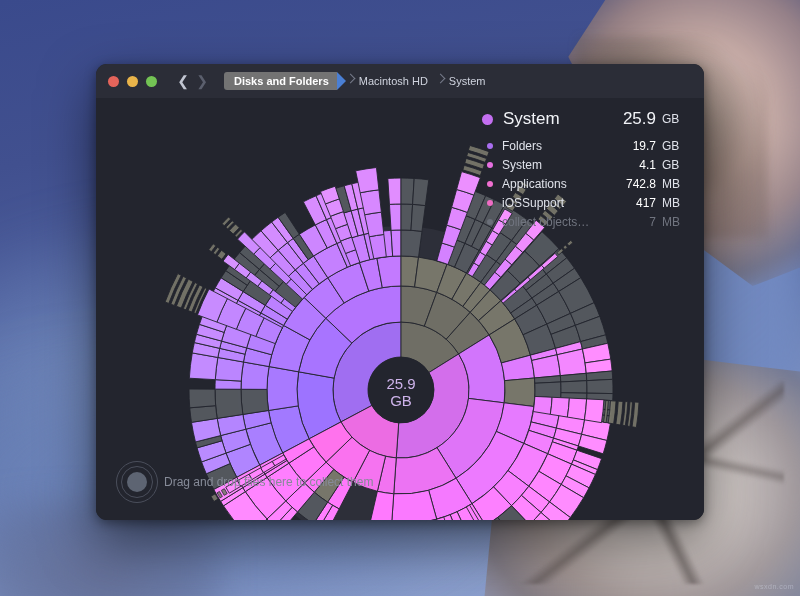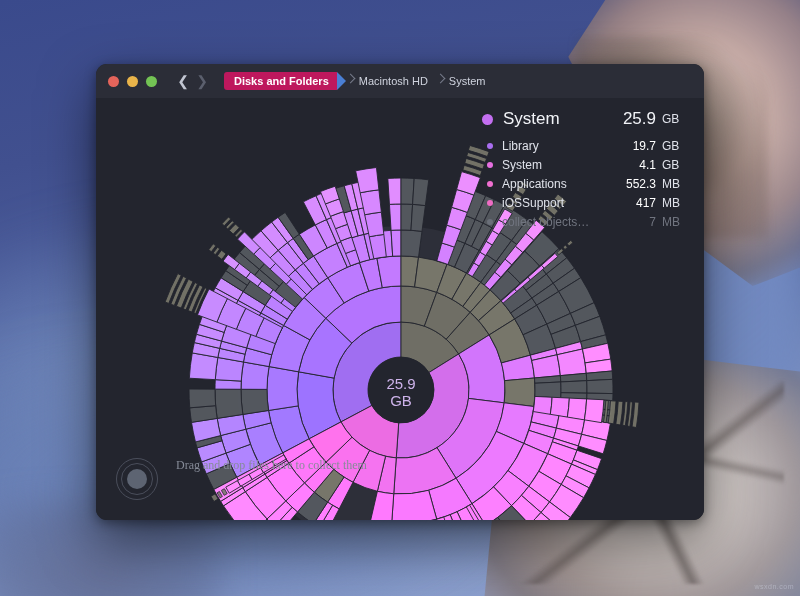--- a/index.html
+++ b/index.html
@@ -109,21 +109,21 @@
     color:#c2c6d2;font-size:14px;line-height:1;cursor:default;
   }
   .chev.disabled{color:#5b5f6d;}
 
   .crumbs{display:flex;align-items:center;margin-left:14px;height:18px;}
   .crumb{
     position:relative;display:flex;align-items:center;height:18px;
     padding:0 11px 0 10px;font-size:11px;color:#cfd3de;white-space:nowrap;
   }
   .crumb.active{
-    background:#be185d;color:#fff;border-radius:3px 0 0 3px;font-weight:bold;
+    background:#737373;color:#fff;border-radius:3px 0 0 3px;font-weight:bold;
     padding-right:8px;
   }
   .crumb.active::after{
     content:"";position:absolute;right:-9px;top:0;width:0;height:0;
     border-top:9px solid transparent;border-bottom:9px solid transparent;
     border-left:9px solid #4a7fd4;
   }
   .crumb.sep::before{
     content:"";position:absolute;left:-2px;top:3px;width:6px;height:6px;
     border-right:1.4px solid #767b8a;border-top:1.4px solid #767b8a;
@@ -158,21 +158,21 @@
   .legend-row.dim .lname,
   .legend-row.dim .lval,
   .legend-row.dim .lunit{color:#70747f;}
 
   
   #sunburst{position:absolute;left:0;top:0;}
 
   
   .dropzone{
     position:absolute;left:20px;bottom:14px;right:20px;height:48px;
-    display:flex;align-items:flex-start;gap:18px;font-family:Liberation Serif, serif;
+    display:flex;align-items:center;gap:6px;
   }
   .dz-target{width:42px;height:42px;position:relative;flex:0 0 42px;}
   .dz-target .ring{
     position:absolute;border-radius:50%;border:1.4px solid #4a4e5b;
   }
   .dz-r1{inset:0;}
   .dz-r2{inset:5px;}
   .dz-core{
     position:absolute;inset:11px;border-radius:50%;
     background:#5d6472;
@@ -601,34 +601,34 @@
     <div class="legend">
       <div class="legend-row head">
         <span class="ldot" style="background: rgb(195, 111, 240);"></span>
         <span class="lname">System</span>
         <span class="lval">25.9</span>
         <span class="lunit">GB</span>
       </div>
       <div id="legend-items">
           <div class="legend-row sub">
             <span class="ldot" style="background: rgb(169, 110, 240);"></span>
-            <span class="lname">Library</span>
+            <span class="lname">Folders</span>
             <span class="lval">19.7</span>
             <span class="lunit">GB</span>
           </div>
           <div class="legend-row sub">
             <span class="ldot" style="background: rgb(229, 111, 224);"></span>
             <span class="lname">System</span>
             <span class="lval">4.1</span>
             <span class="lunit">GB</span>
           </div>
           <div class="legend-row sub">
             <span class="ldot" style="background: rgb(239, 111, 208);"></span>
             <span class="lname">Applications</span>
-            <span class="lval">552.3</span>
+            <span class="lval">742.8</span>
             <span class="lunit">MB</span>
           </div>
           <div class="legend-row sub">
             <span class="ldot" style="background: rgb(239, 108, 196);"></span>
             <span class="lname">iOSSupport</span>
             <span class="lval">417</span>
             <span class="lunit">MB</span>
           </div>
           <div class="legend-row sub dim">
             <span class="ldot" style="background: rgb(106, 111, 121);"></span>

